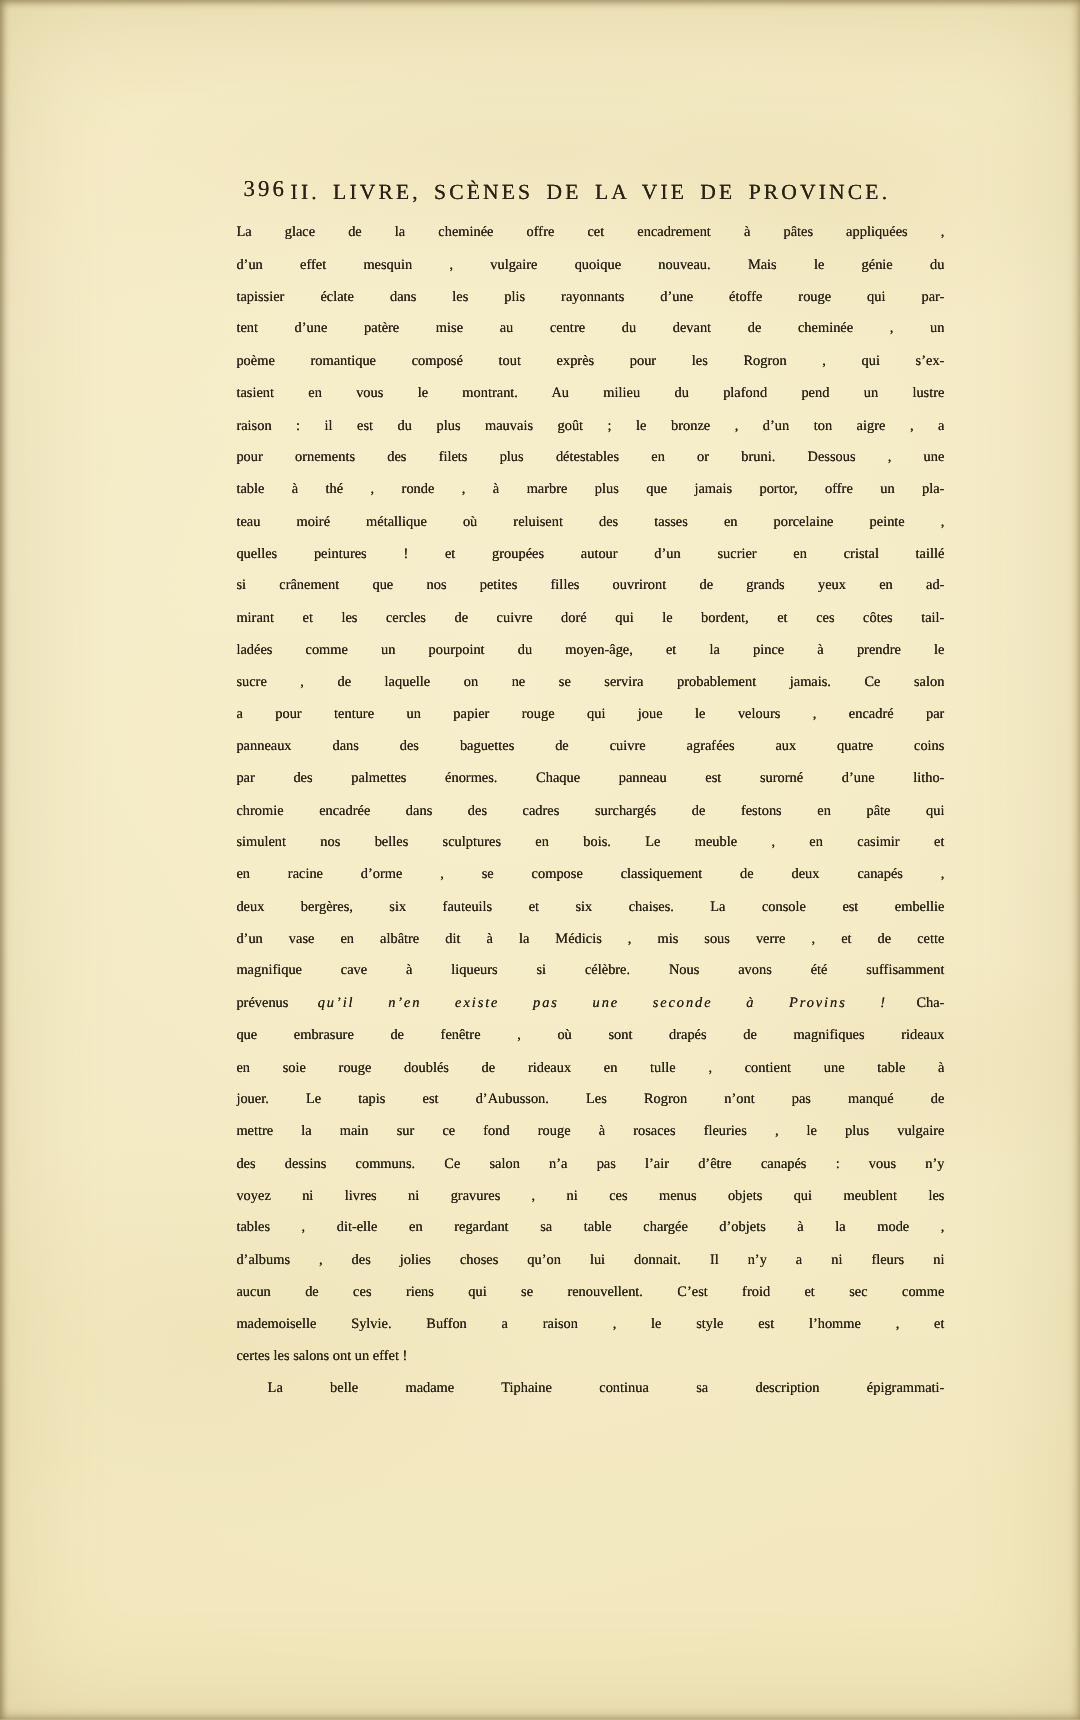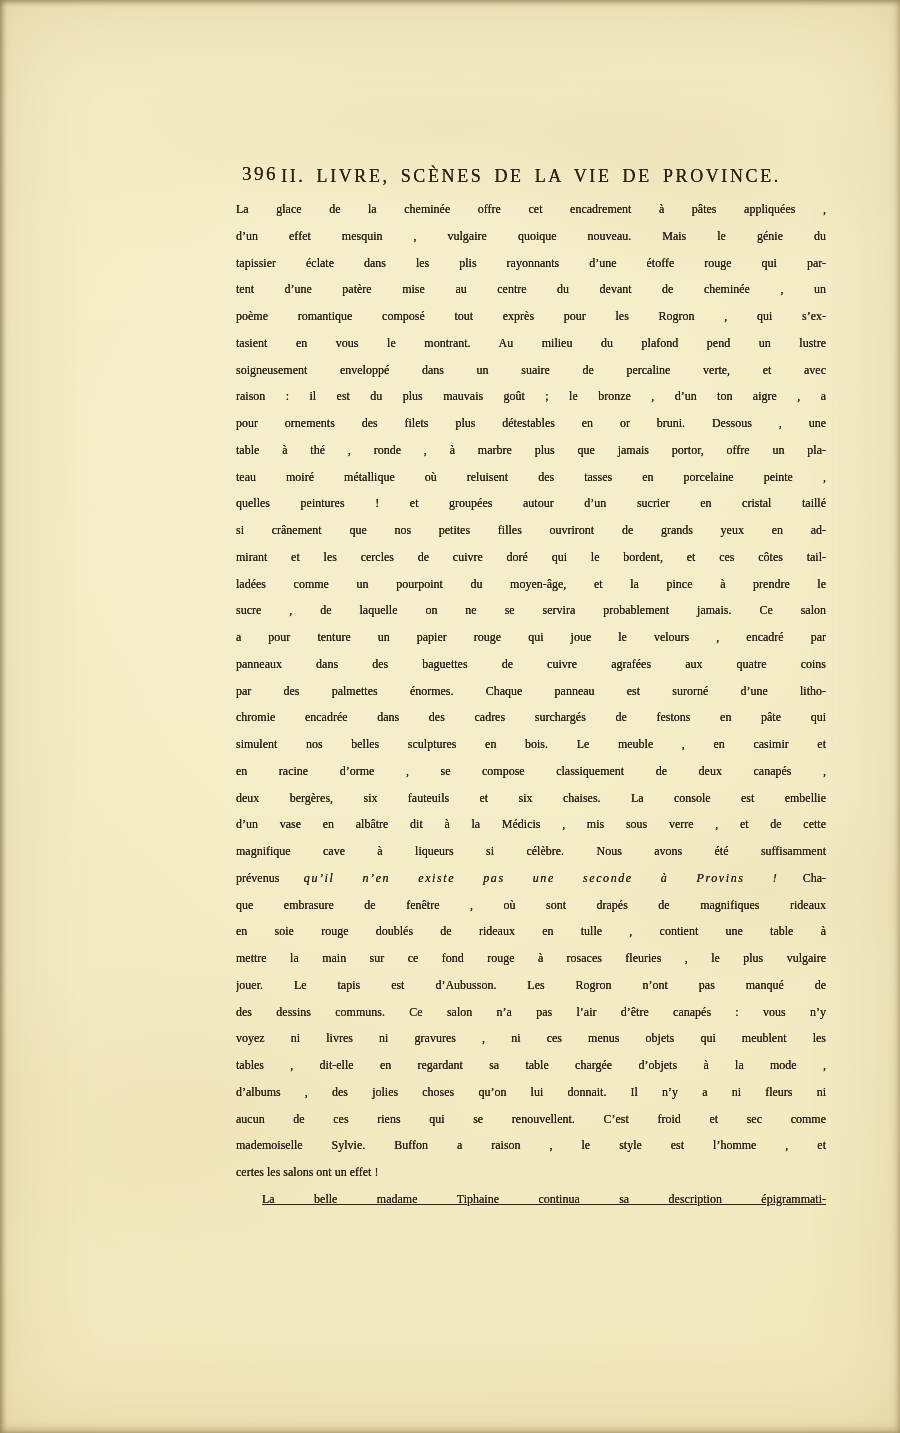--- a/index.html
+++ b/index.html
@@ -33,23 +33,22 @@
     background:
       radial-gradient(ellipse 300px 160px at 78% 12%, rgba(205,180,110,0.10), rgba(0,0,0,0) 70%),
       radial-gradient(ellipse 420px 240px at 20% 78%, rgba(205,180,110,0.10), rgba(0,0,0,0) 70%),
       radial-gradient(ellipse 260px 140px at 85% 62%, rgba(210,185,115,0.10), rgba(0,0,0,0) 70%),
       radial-gradient(ellipse 500px 120px at 50% 9%, rgba(190,165,95,0.08), rgba(0,0,0,0) 70%);
     pointer-events: none;
   }
   .text-column {
     position: absolute;
     left: 197px;
-    top: 162px;
+    top: 146px;
     width: 590px;
-    margin-left: 39px;
   }
   .header-row {
     position: relative;
     height: 34px;
   }
   .page-number {
     position: absolute;
     left: 6px;
     top: 1px;
     font-size: 19px;
@@ -75,21 +74,20 @@
     text-align: justify;
     text-align-last: justify;
     height: 26.75px;
     overflow: hidden;
   }
   .line.para-end {
     text-align-last: left;
   }
   .line.indent {
     padding-left: 26px;
-    text-decoration: underline;
   }
   .italic {
     font-style: italic;
     letter-spacing: 1.6px;
     word-spacing: 2px;
   }
 </style>
 </head>
 <body>
 
@@ -100,21 +98,20 @@
       <div class="running-header">II. LIVRE, SCÈNES DE LA VIE DE PROVINCE.</div>
     </div>
     <div class="body-lines">
 
     <div class="line"><span>La glace de la cheminée offre cet encadrement à pâtes appliquées ,</span></div>
         <div class="line"><span>d’un effet mesquin , vulgaire quoique nouveau. Mais le génie du</span></div>
         <div class="line"><span>tapissier éclate dans les plis rayonnants d’une étoffe rouge qui par-</span></div>
         <div class="line"><span>tent d’une patère mise au centre du devant de cheminée , un</span></div>
         <div class="line"><span>poème romantique composé tout exprès pour les Rogron , qui s’ex-</span></div>
         <div class="line"><span>tasient en vous le montrant. Au milieu du plafond pend un lustre</span></div>
-        <div class="line"><span>soigneusement enveloppé dans un suaire de percaline verte, et avec</span></div>
         <div class="line"><span>raison : il est du plus mauvais goût ; le bronze , d’un ton aigre , a</span></div>
         <div class="line"><span>pour ornements des filets plus détestables en or bruni. Dessous , une</span></div>
         <div class="line"><span>table à thé , ronde , à marbre plus que jamais portor, offre un pla-</span></div>
         <div class="line"><span>teau moiré métallique où reluisent des tasses en porcelaine peinte ,</span></div>
         <div class="line"><span>quelles peintures ! et groupées autour d’un sucrier en cristal taillé</span></div>
         <div class="line"><span>si crânement que nos petites filles ouvriront de grands yeux en ad-</span></div>
         <div class="line"><span>mirant et les cercles de cuivre doré qui le bordent, et ces côtes tail-</span></div>
         <div class="line"><span>ladées comme un pourpoint du moyen-âge, et la pince à prendre le</span></div>
         <div class="line"><span>sucre , de laquelle on ne se servira probablement jamais. Ce salon</span></div>
         <div class="line"><span>a pour tenture un papier rouge qui joue le velours , encadré par</span></div>
@@ -122,22 +119,22 @@
         <div class="line"><span>par des palmettes énormes. Chaque panneau est surorné d’une litho-</span></div>
         <div class="line"><span>chromie encadrée dans des cadres surchargés de festons en pâte qui</span></div>
         <div class="line"><span>simulent nos belles sculptures en bois. Le meuble , en casimir et</span></div>
         <div class="line"><span>en racine d’orme , se compose classiquement de deux canapés ,</span></div>
         <div class="line"><span>deux bergères, six fauteuils et six chaises. La console est embellie</span></div>
         <div class="line"><span>d’un vase en albâtre dit à la Médicis , mis sous verre , et de cette</span></div>
         <div class="line"><span>magnifique cave à liqueurs si célèbre. Nous avons été suffisamment</span></div>
         <div class="line"><span>prévenus </span><span class="italic">qu’il n’en existe pas une seconde à Provins !</span><span> Cha-</span></div>
         <div class="line"><span>que embrasure de fenêtre , où sont drapés de magnifiques rideaux</span></div>
         <div class="line"><span>en soie rouge doublés de rideaux en tulle , contient une table à</span></div>
+        <div class="line"><span>jouer. Le tapis est d’Aubusson. Les Rogron n’ont pas manqué de</span></div>
         <div class="line"><span>mettre la main sur ce fond rouge à rosaces fleuries , le plus vulgaire</span></div>
-        <div class="line"><span>jouer. Le tapis est d’Aubusson. Les Rogron n’ont pas manqué de</span></div>
         <div class="line"><span>des dessins communs. Ce salon n’a pas l’air d’être canapés : vous n’y</span></div>
         <div class="line"><span>voyez ni livres ni gravures , ni ces menus objets qui meublent les</span></div>
         <div class="line"><span>tables , dit-elle en regardant sa table chargée d’objets à la mode ,</span></div>
         <div class="line"><span>d’albums , des jolies choses qu’on lui donnait. Il n’y a ni fleurs ni</span></div>
         <div class="line"><span>aucun de ces riens qui se renouvellent. C’est froid et sec comme</span></div>
         <div class="line"><span>mademoiselle Sylvie. Buffon a raison , le style est l’homme , et</span></div>
         <div class="line para-end"><span>certes les salons ont un effet !</span></div>
         <div class="line indent"><span>La belle madame Tiphaine continua sa description épigrammati-</span></div>
       </div>
   </div>

